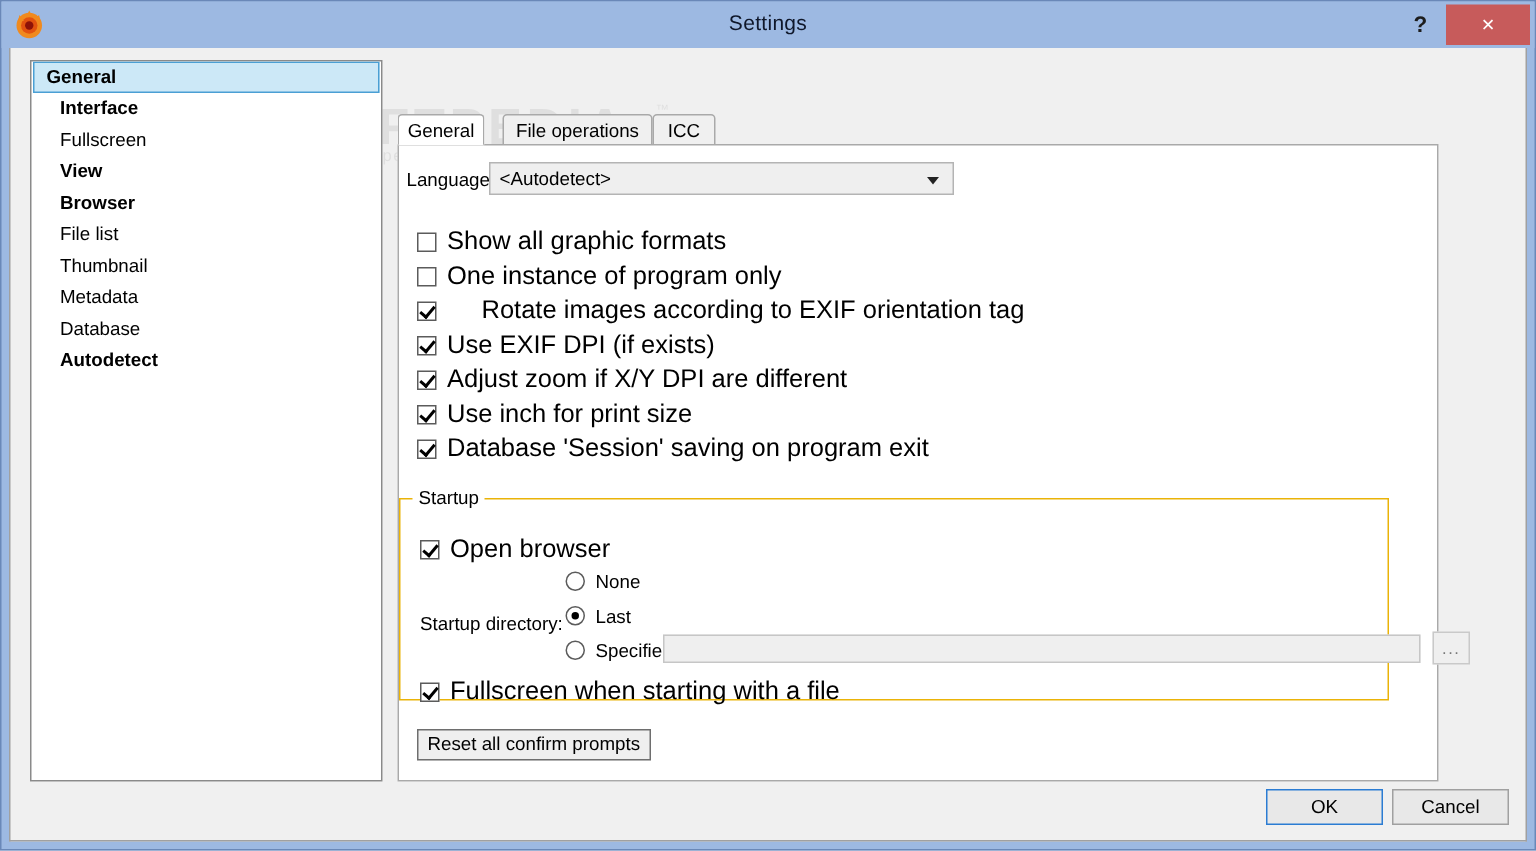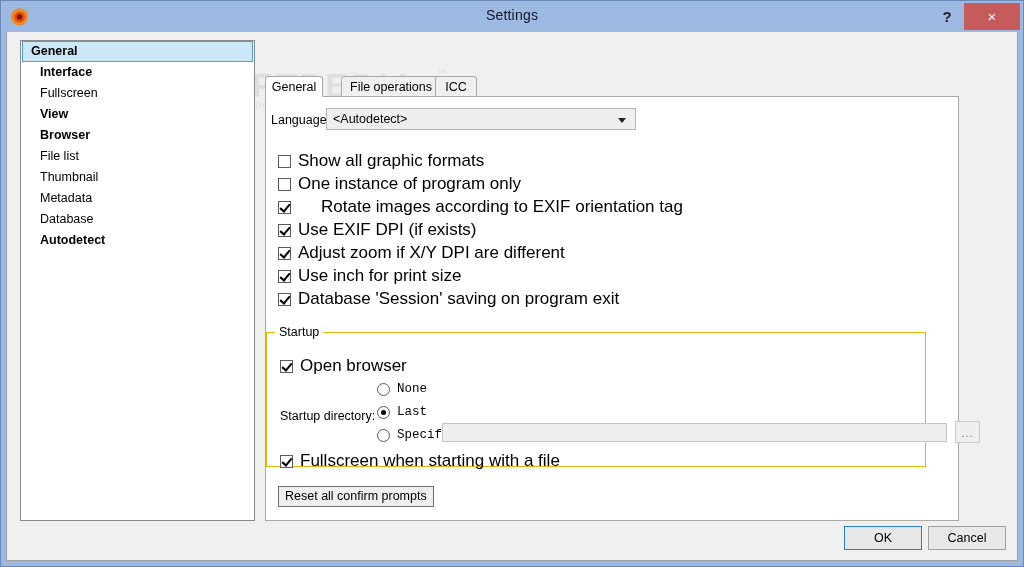--- a/index.html
+++ b/index.html
@@ -182,24 +182,23 @@
   #startup-legend {
     position: absolute; left: 8px; top: -8px;
     background: #fff;
     padding: 0 4px;
     font-size: 12.5px;
   }
 
   .rbrow {
     position: absolute;
     height: 16px;
-    display: flex; align-items: center;
-    cursor: pointer;
-    white-space: nowrap;
-    font-family: Liberation Mono, monospace;
+    display: flex; align-items: flex-start;
+    cursor: pointer;
+    white-space: nowrap;
   }
   .radio {
     width: 13px; height: 13px;
     border: 1px solid #5b5b5b;
     border-radius: 50%;
     background: #fff;
     position: relative;
     flex: none;
     margin-right: 7px;
   }
@@ -293,21 +292,21 @@
         <div class="side-item top">Browser</div>
         <div class="side-item sub">File list</div>
         <div class="side-item sub">Thumbnail</div>
         <div class="side-item sub">Metadata</div>
         <div class="side-item sub">Database</div>
         <div class="side-item top">Autodetect</div>
       </div>
 
     <div id="tabstrip">
         <div class="tab active" style="left: 0px; width: 58px; text-align: center; padding: 0px;">General</div>
-        <div class="tab" style="left: 76px; width: 100px; text-align: center; padding: 0px;">File operations</div>
+        <div class="tab" style="left: 70px; width: 100px; text-align: center; padding: 0px;">File operations</div>
         <div class="tab" style="left: 170px; width: 42px; text-align: center; padding: 0px;">ICC</div>
       </div>
 
     <div id="tabpanel">
 
       <div class="lbl" id="language-label">Language</div>
 
       <div id="language-select">
         <span>&lt;Autodetect&gt;</span>
         <span id="language-arrow"></span>

